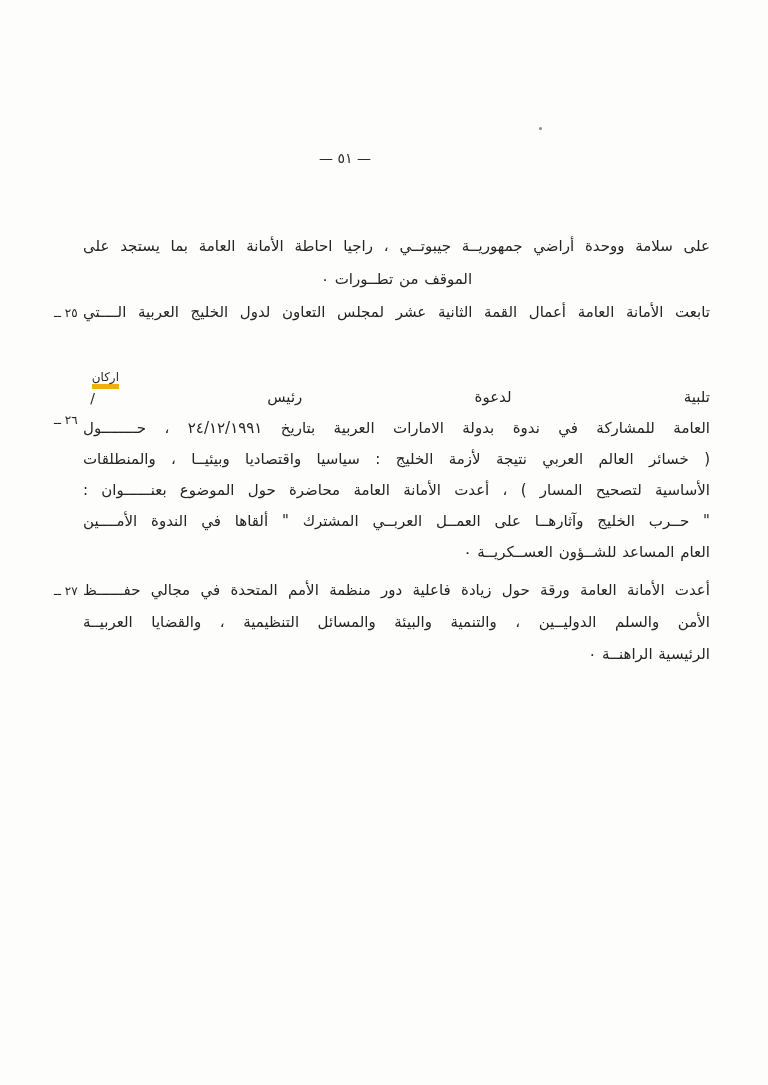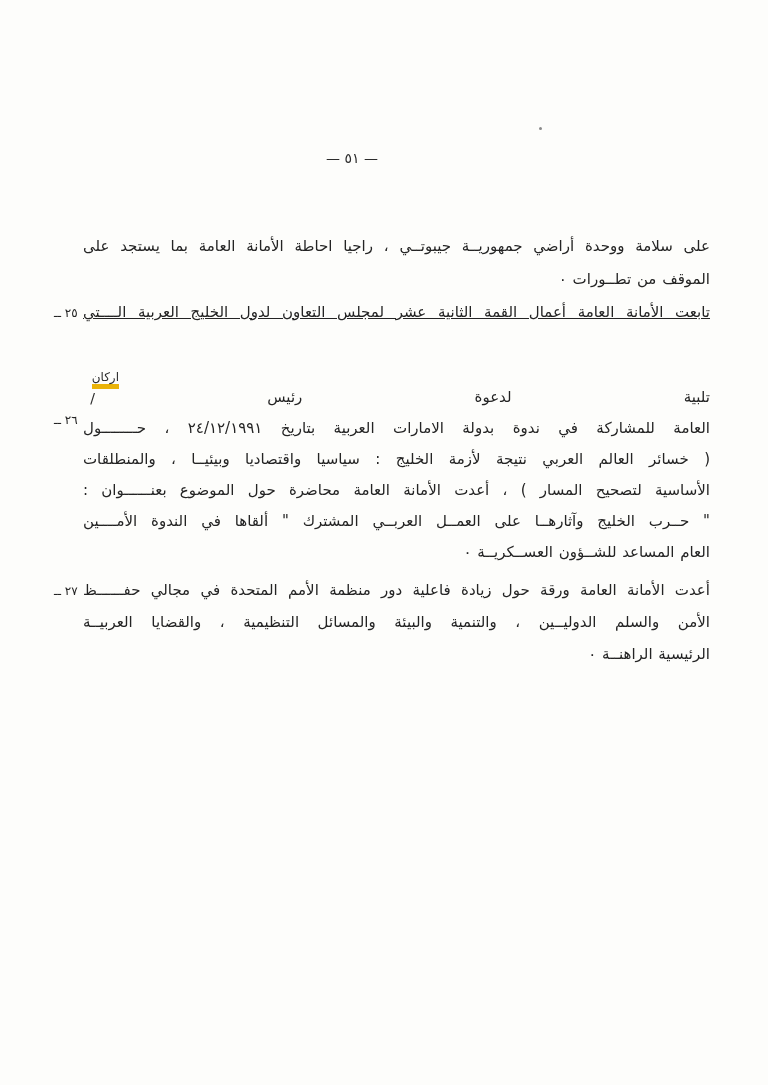--- a/index.html
+++ b/index.html
@@ -5,34 +5,34 @@
   html,body{margin:0;padding:0;}
   body{
     width:768px;height:1085px;
     background:#fdfdfb;
     font-family:"DejaVu Sans", sans-serif;
     color:#262626;
     position:relative;
     overflow:hidden;
   }
   .pageno{
-    position:absolute;top:150px;left:16px;width:672px;
+    position:absolute;top:150px;left:9px;width:672px;
     text-align:center;font-size:14px;letter-spacing:2px;color:#2c2c2c;
   }
   .noise-dot{
     position:absolute;left:539px;top:127px;width:3px;height:3px;
     background:#8a8a8a;border-radius:50%;
   }
   .textblock{
     position:absolute;right:58px;width:627px;
     direction:rtl;font-size:15px;color:#242424;
   }
   .line{text-align:right;word-spacing:1px;white-space:normal;}
   .just{text-align:justify;text-align-last:justify;}
-  .lh33 .line{line-height:33px;}
+  .lh33 .line{line-height:33px;text-align:center;}
   .lh32 .line{line-height:32px;}
   .lh31 .line{line-height:31px;}
   .marker{
     position:absolute;left:54px;direction:ltr;
     font-size:12px;line-height:32px;color:#242424;letter-spacing:1px;
     white-space:nowrap;
   }
   .insert{
     position:relative;display:inline-block;width:12px;height:1em;
     vertical-align:baseline;
@@ -52,21 +52,21 @@
 
 <div class="pageno">— ٥١ —</div>
 <div class="noise-dot"></div>
 
 <div class="textblock lh33" style="top:230px;">
   <div class="line just">على سلامة ووحدة أراضي جمهوريــة جيبوتــي ،   راجيا احاطة الأمانة العامة بما يستجد على</div>
   <div class="line">الموقف من تطــورات ٠</div>
 </div>
 
 <div class="marker" style="top:297px;">٢٥ ــ</div>
-<div class="textblock lh33" style="top:296px;text-decoration:underline;">
+<div class="textblock lh33" style="top:296px;">
   <div class="line just">تابعت الأمانة العامة أعمال القمة الثانية عشر لمجلس التعاون لدول الخليج العربية الــــتي</div>
 </div>
 
 <div class="marker" style="top:391px;margin-top:13px;">٢٦ ــ</div>
 <div class="textblock lh31" style="top:382px;">
   <div class="line just">
     <span>تلبية لدعوة رئيس</span>
     <span class="insert">
       <span class="slash">/</span>
       <span class="word">اركان</span>

